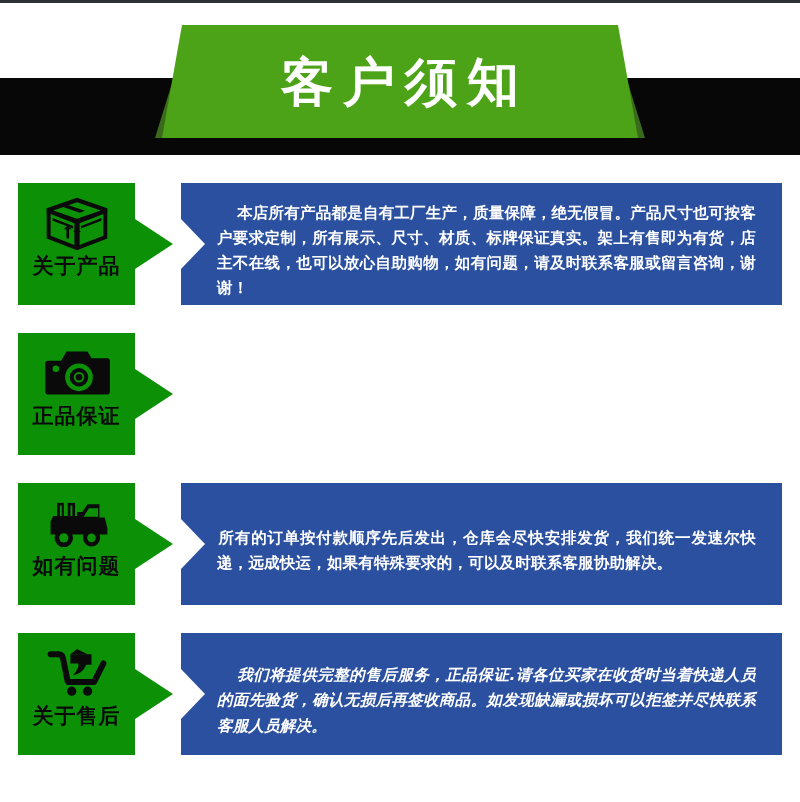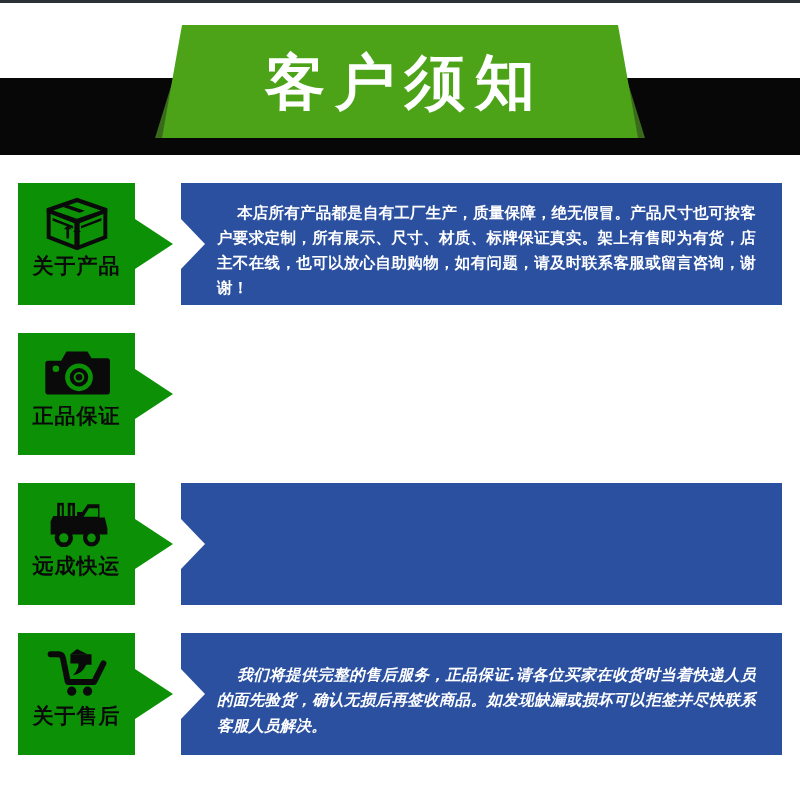--- a/index.html
+++ b/index.html
@@ -74,21 +74,21 @@
     height: 113px;
     background: #4ca318;
     clip-path: polygon(20px 0, 456px 0, 476px 113px, 0 113px);
     display: flex;
     align-items: center;
     justify-content: center;
   }
 
   .ribbon-title {
     color: #ffffff;
-    font-size: 60px;
+    font-size: 52px;
     font-weight: bold;
     letter-spacing: 10px;
     text-indent: 10px;
     line-height: 1;
     white-space: nowrap;
     font-family: "DejaVu Sans", "Liberation Sans", sans-serif;
   }
 
   
   .rows {
@@ -277,25 +277,26 @@
               <ellipse cx="72" cy="59" rx="13" ry="13"></ellipse>
             </g>
             <g fill="#0c9106">
               <path d="M68 14 L82 14 L82 27 L60 27 Z"></path>
               <ellipse cx="30" cy="59" rx="7" ry="7"></ellipse>
               <ellipse cx="72" cy="59" rx="6.5" ry="6.5"></ellipse>
               <rect x="24" y="10" width="3" height="16"></rect>
               <rect x="40" y="10" width="3" height="16"></rect>
             </g>
           </svg>
-          <div class="label-text">远成快运</div>
+          <div class="label-text">如有问题</div>
         </div>
       </div>
       <div class="body-block">
         <div class="body-notch"></div>
+        <div class="body-text">所有的订单按付款顺序先后发出，仓库会尽快安排发货，我们统一发速尔快递，远成快运，如果有特殊要求的，可以及时联系客服协助解决。</div>
       </div>
     </div>
 
     <div class="row row-4">
       <div class="label-block">
         <div class="label-shape"></div>
         <div class="label-inner">
           <svg class="label-icon" viewBox="0 0 100 80">
             <g fill="none" stroke="#0a0a0a" stroke-width="9" stroke-linecap="round" stroke-linejoin="round">
               <path d="M10 10 L22 10 Q28 10 29 17 L36 52 L76 52 L90 24"></path>

